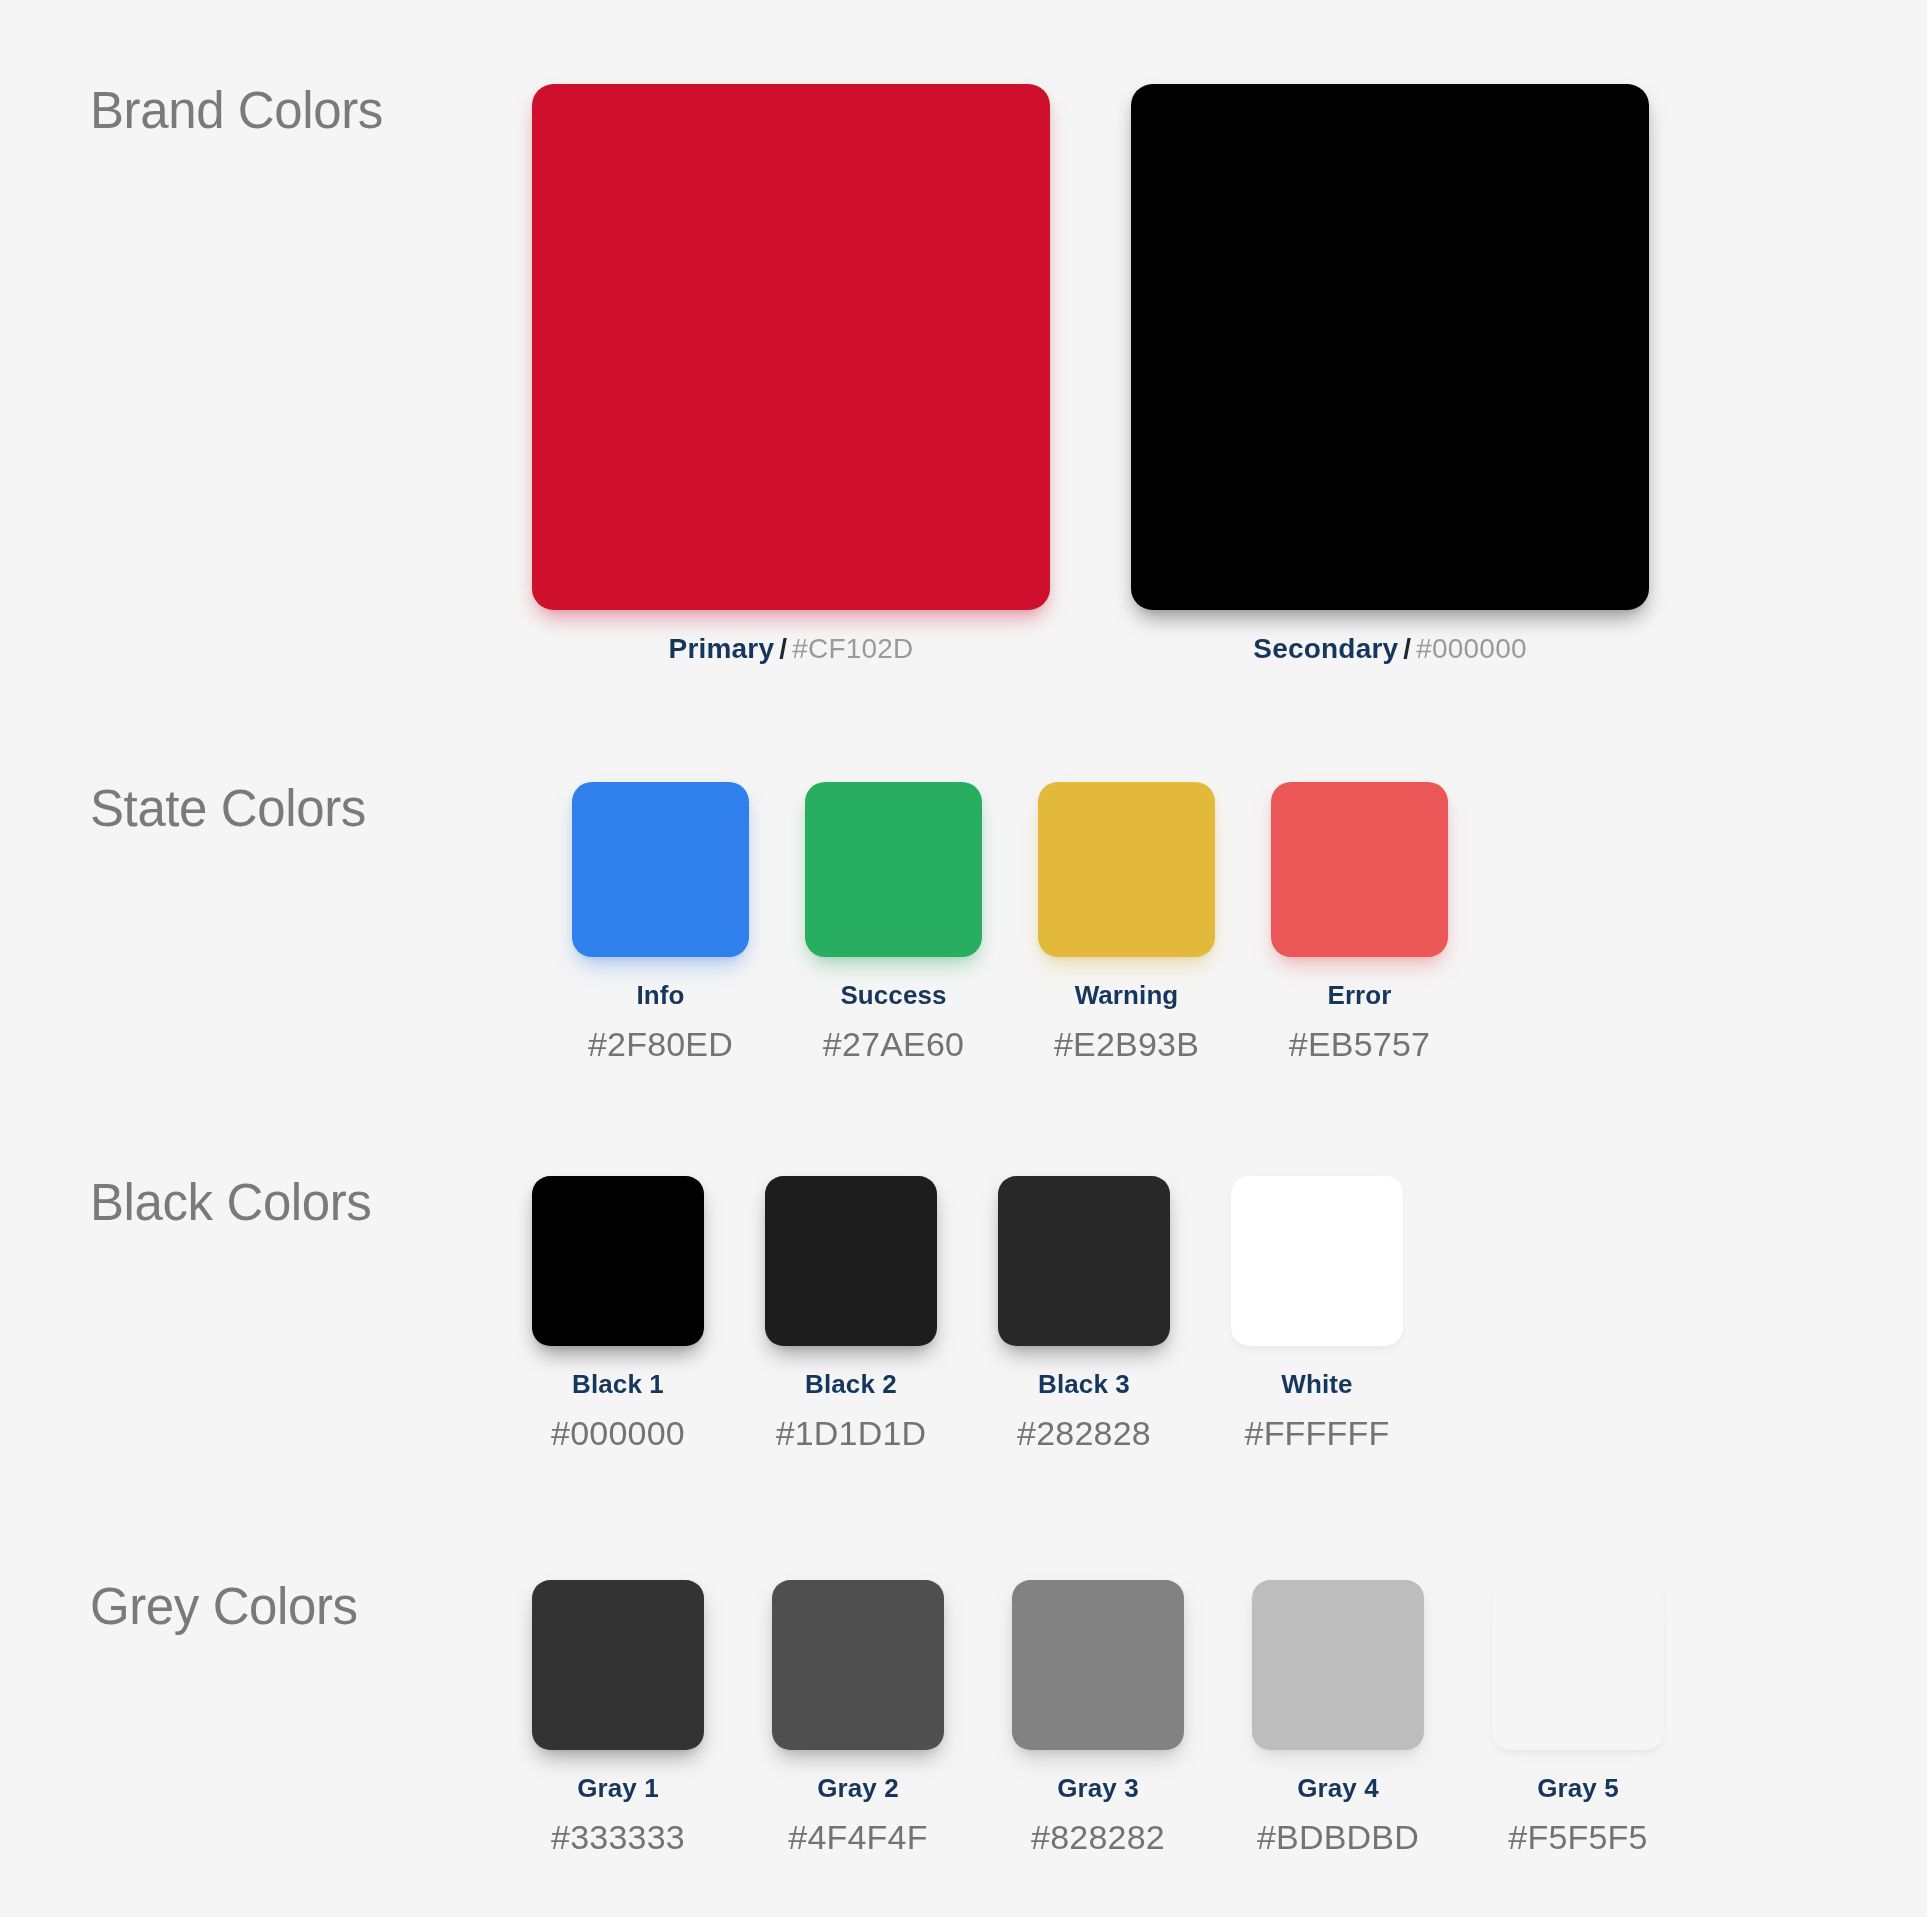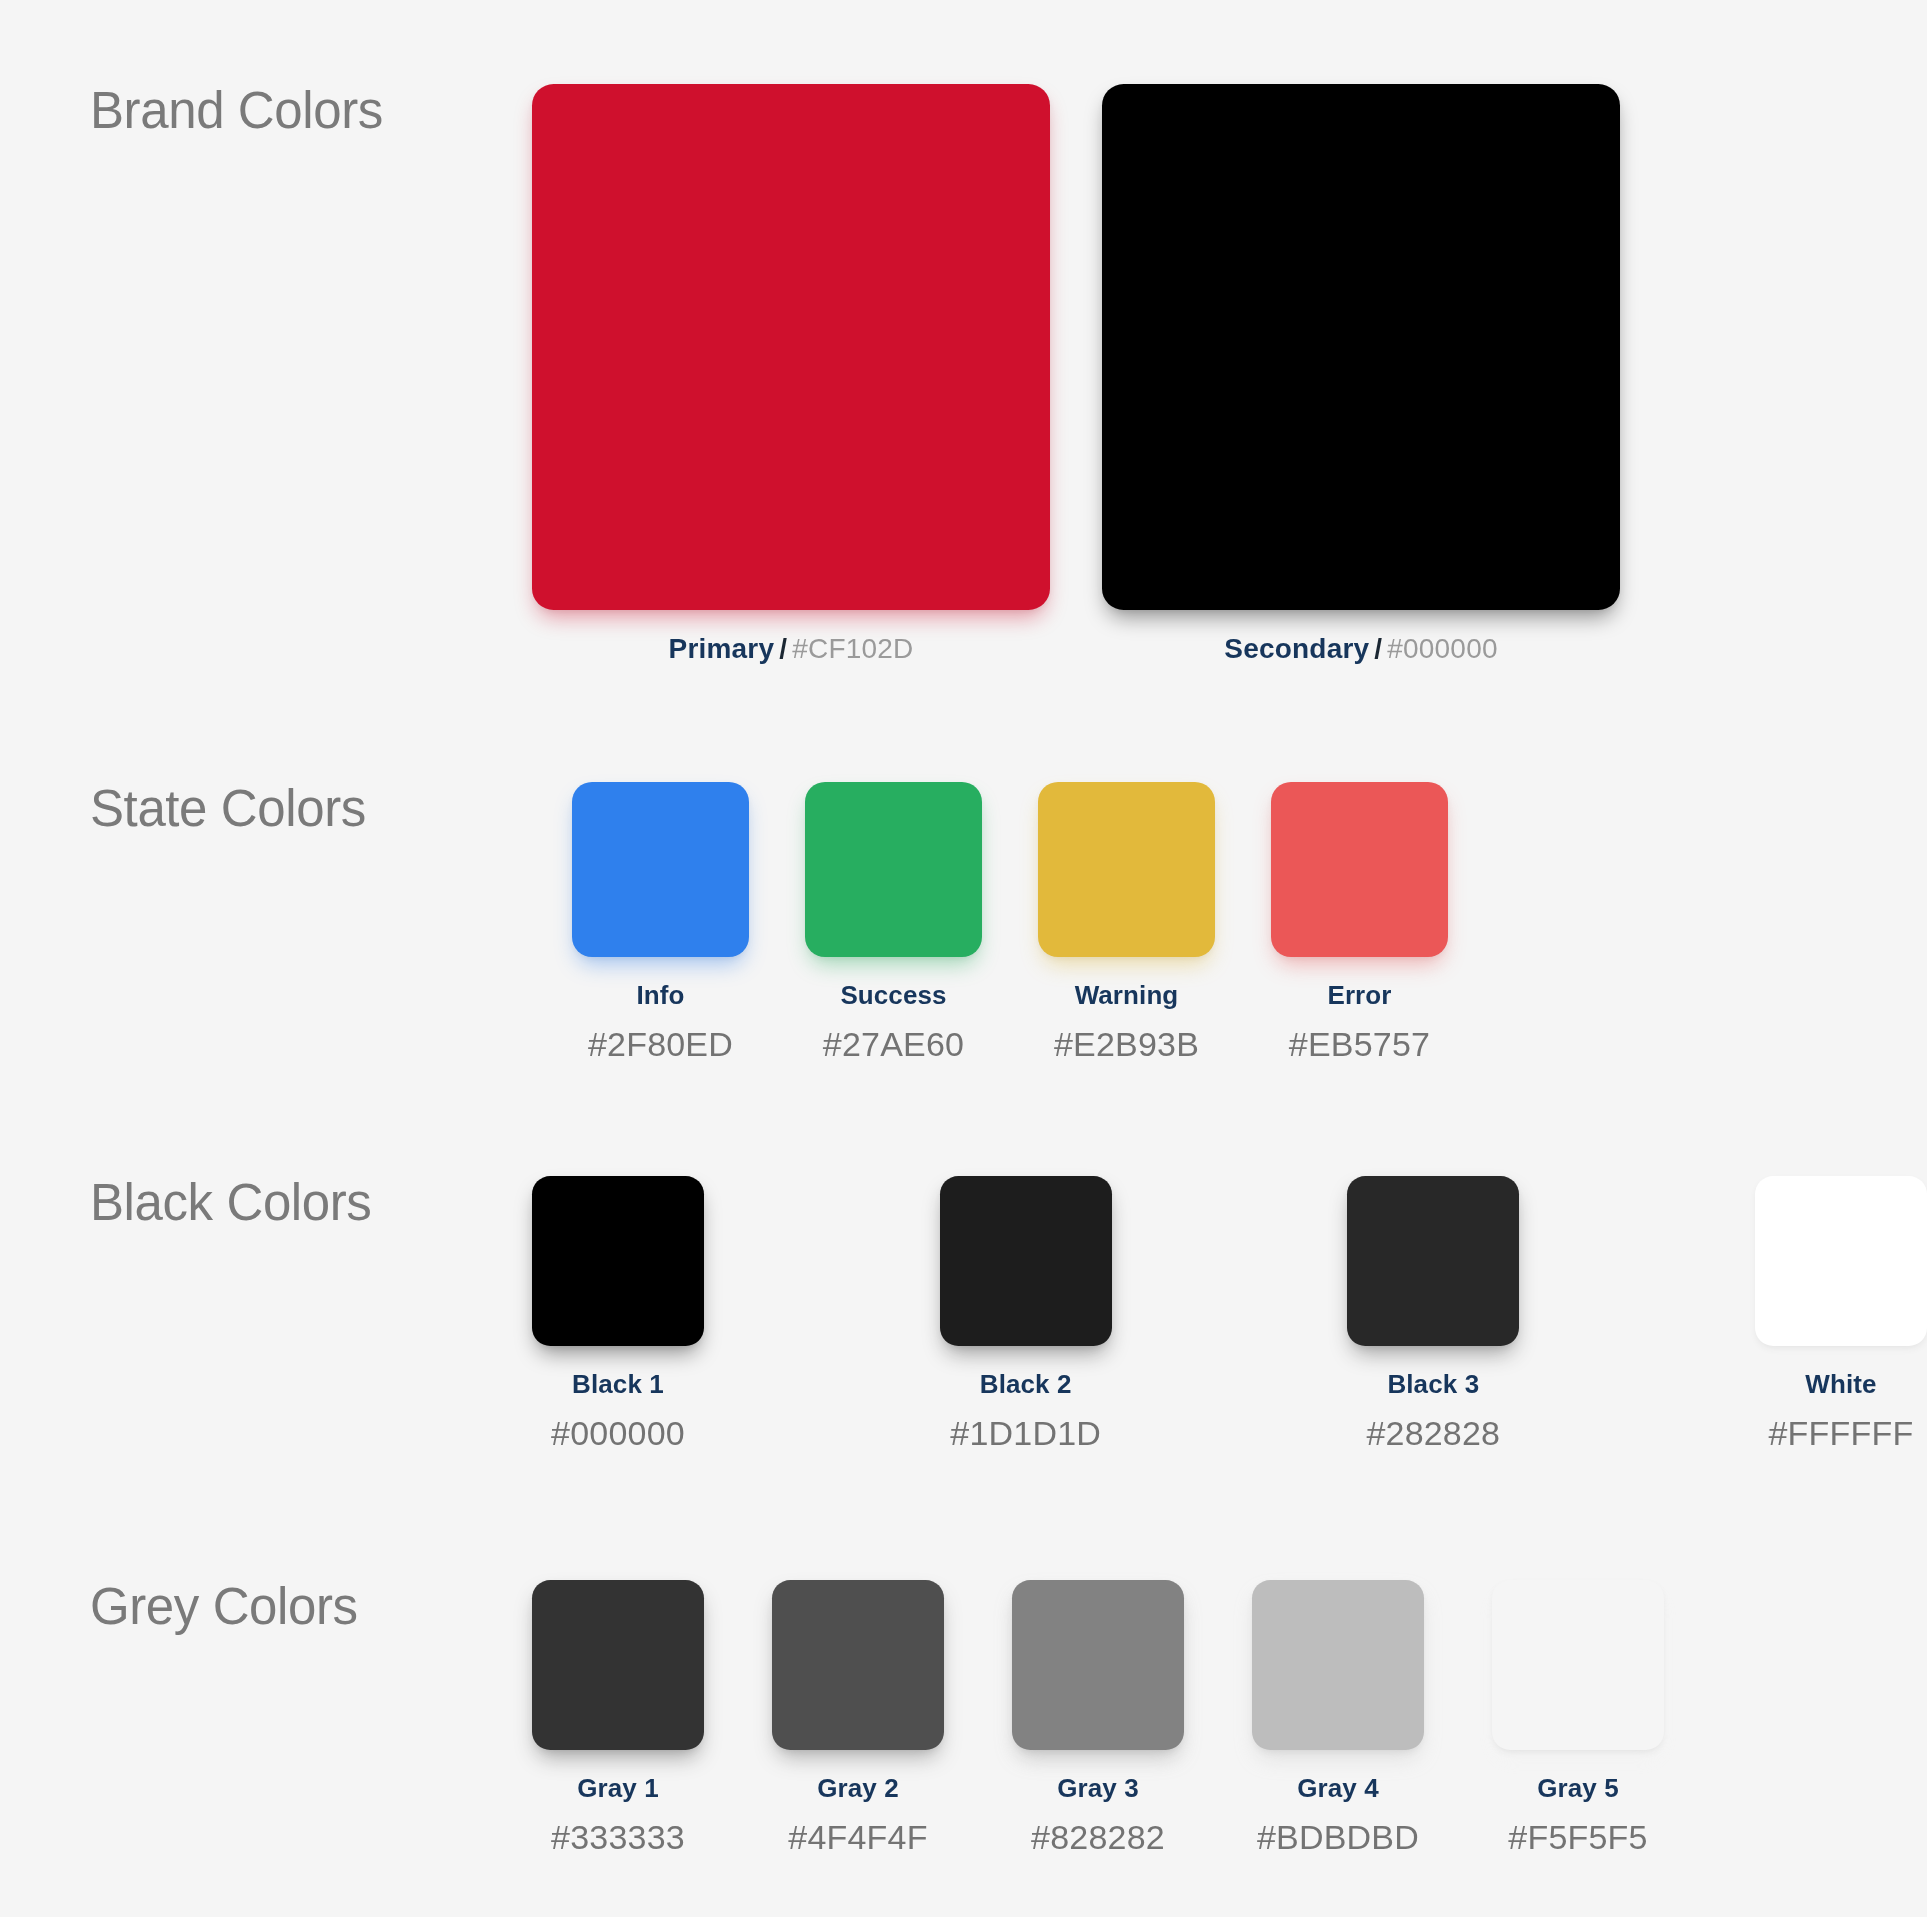--- a/index.html
+++ b/index.html
@@ -61,21 +61,21 @@
   }
 
   .swatch-caption {
     text-align: center;
     white-space: nowrap;
   }
 
   
   .section-brand { top: 56px; }
 
-  .brand-row { gap: 52px; }
+  .brand-row { gap: 81px; }
 
   .brand-cell .swatch-chip {
     width: 518px;
     height: 526px;
     border-radius: 21.6px;
   }
 
   .brand-cell .swatch-caption {
     margin-top: 23px;
     font-size: 28px;
@@ -107,21 +107,21 @@
 
   .state-cell .swatch-chip {
     width: 177px;
     height: 175px;
     border-radius: 20px;
   }
 
   
   .section-black { top: 1148px; }
 
-  .black-row { gap: 61px; justify-content: space-between; }
+  .black-row { gap: 61px; }
 
   .black-cell { width: 172px; }
 
   .black-cell .swatch-chip {
     width: 172px;
     height: 170px;
     border-radius: 18.3px;
   }
 
   

